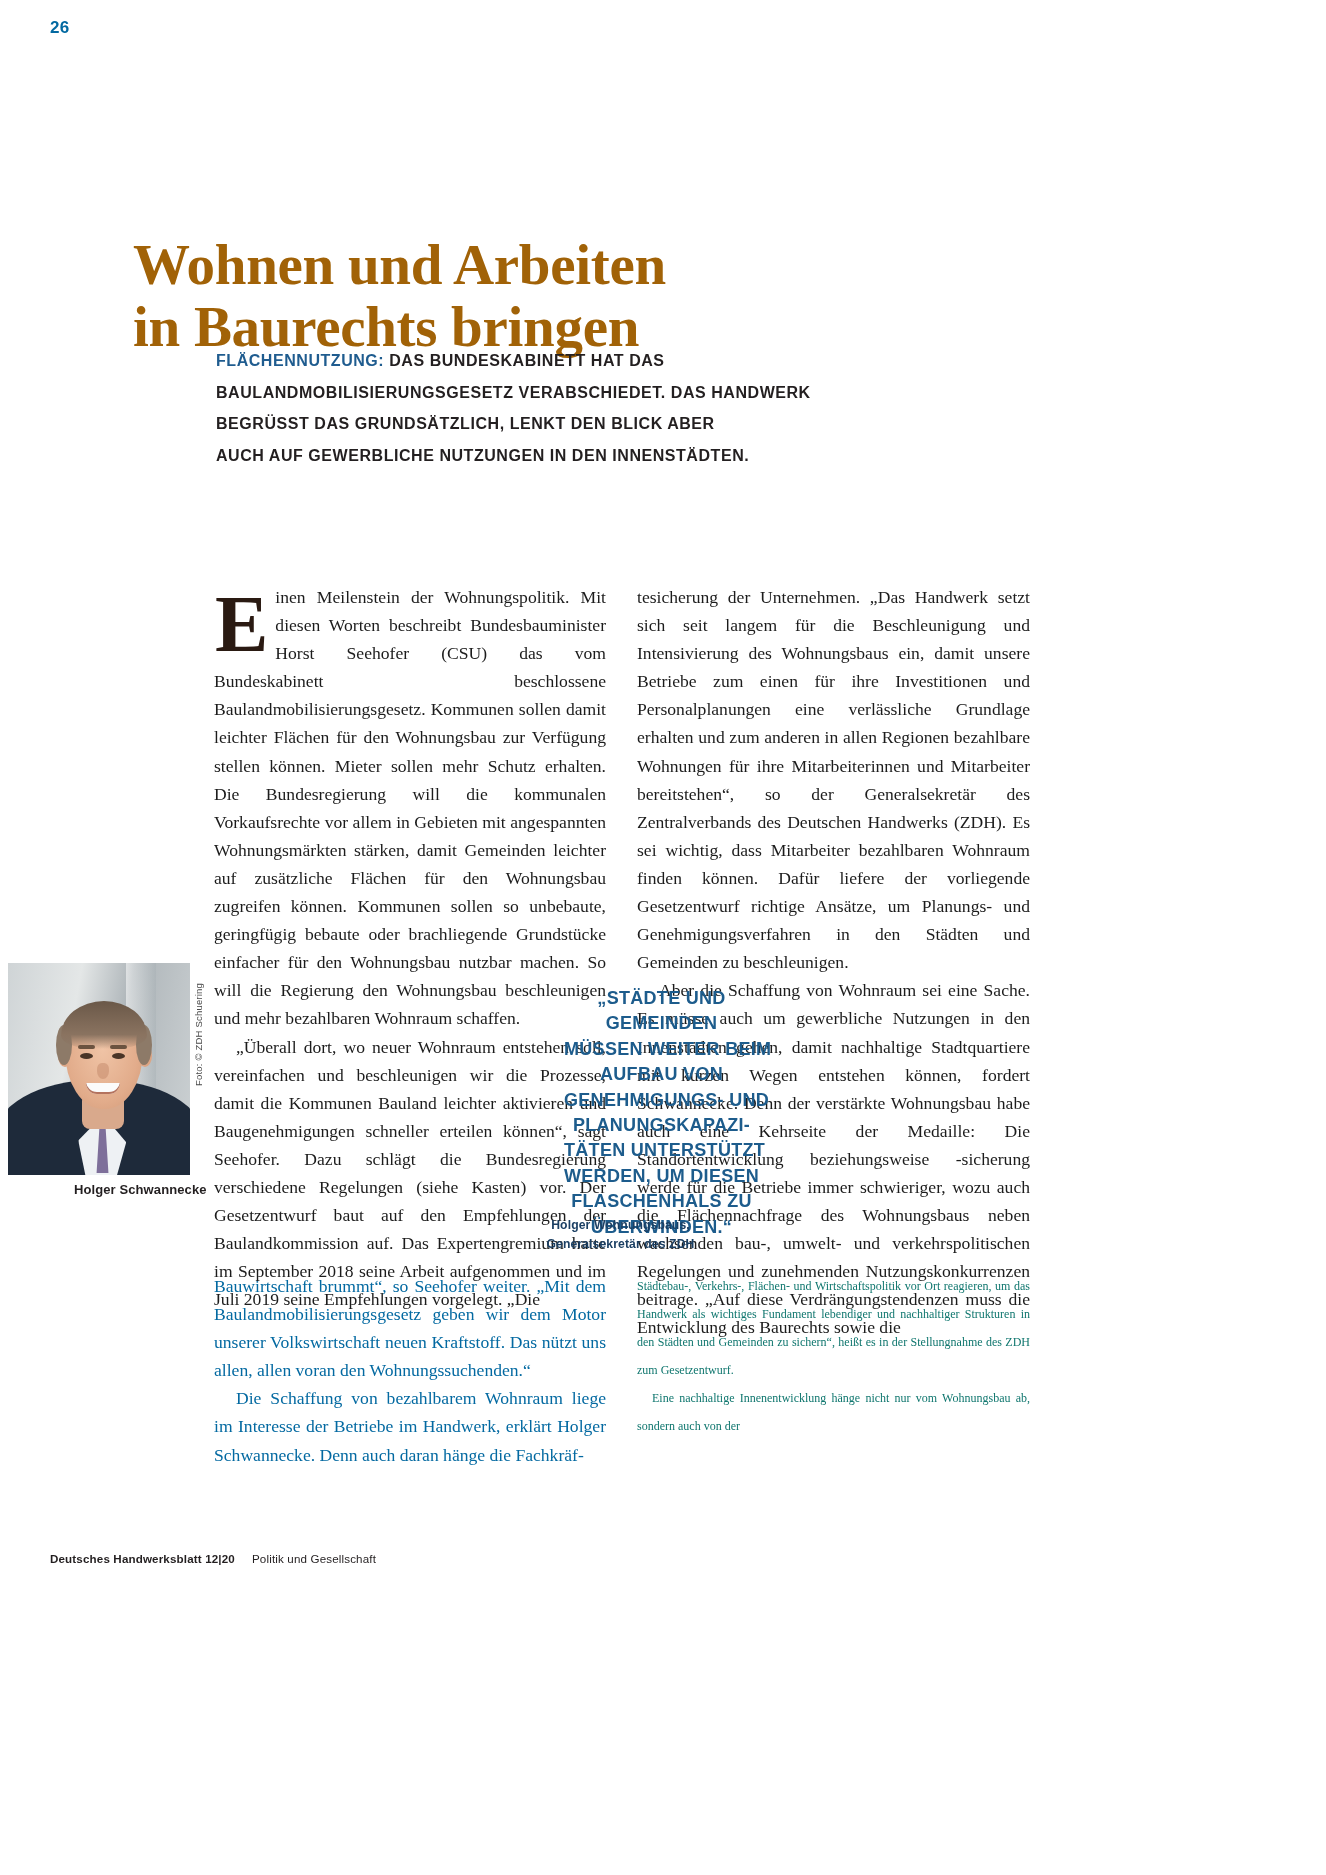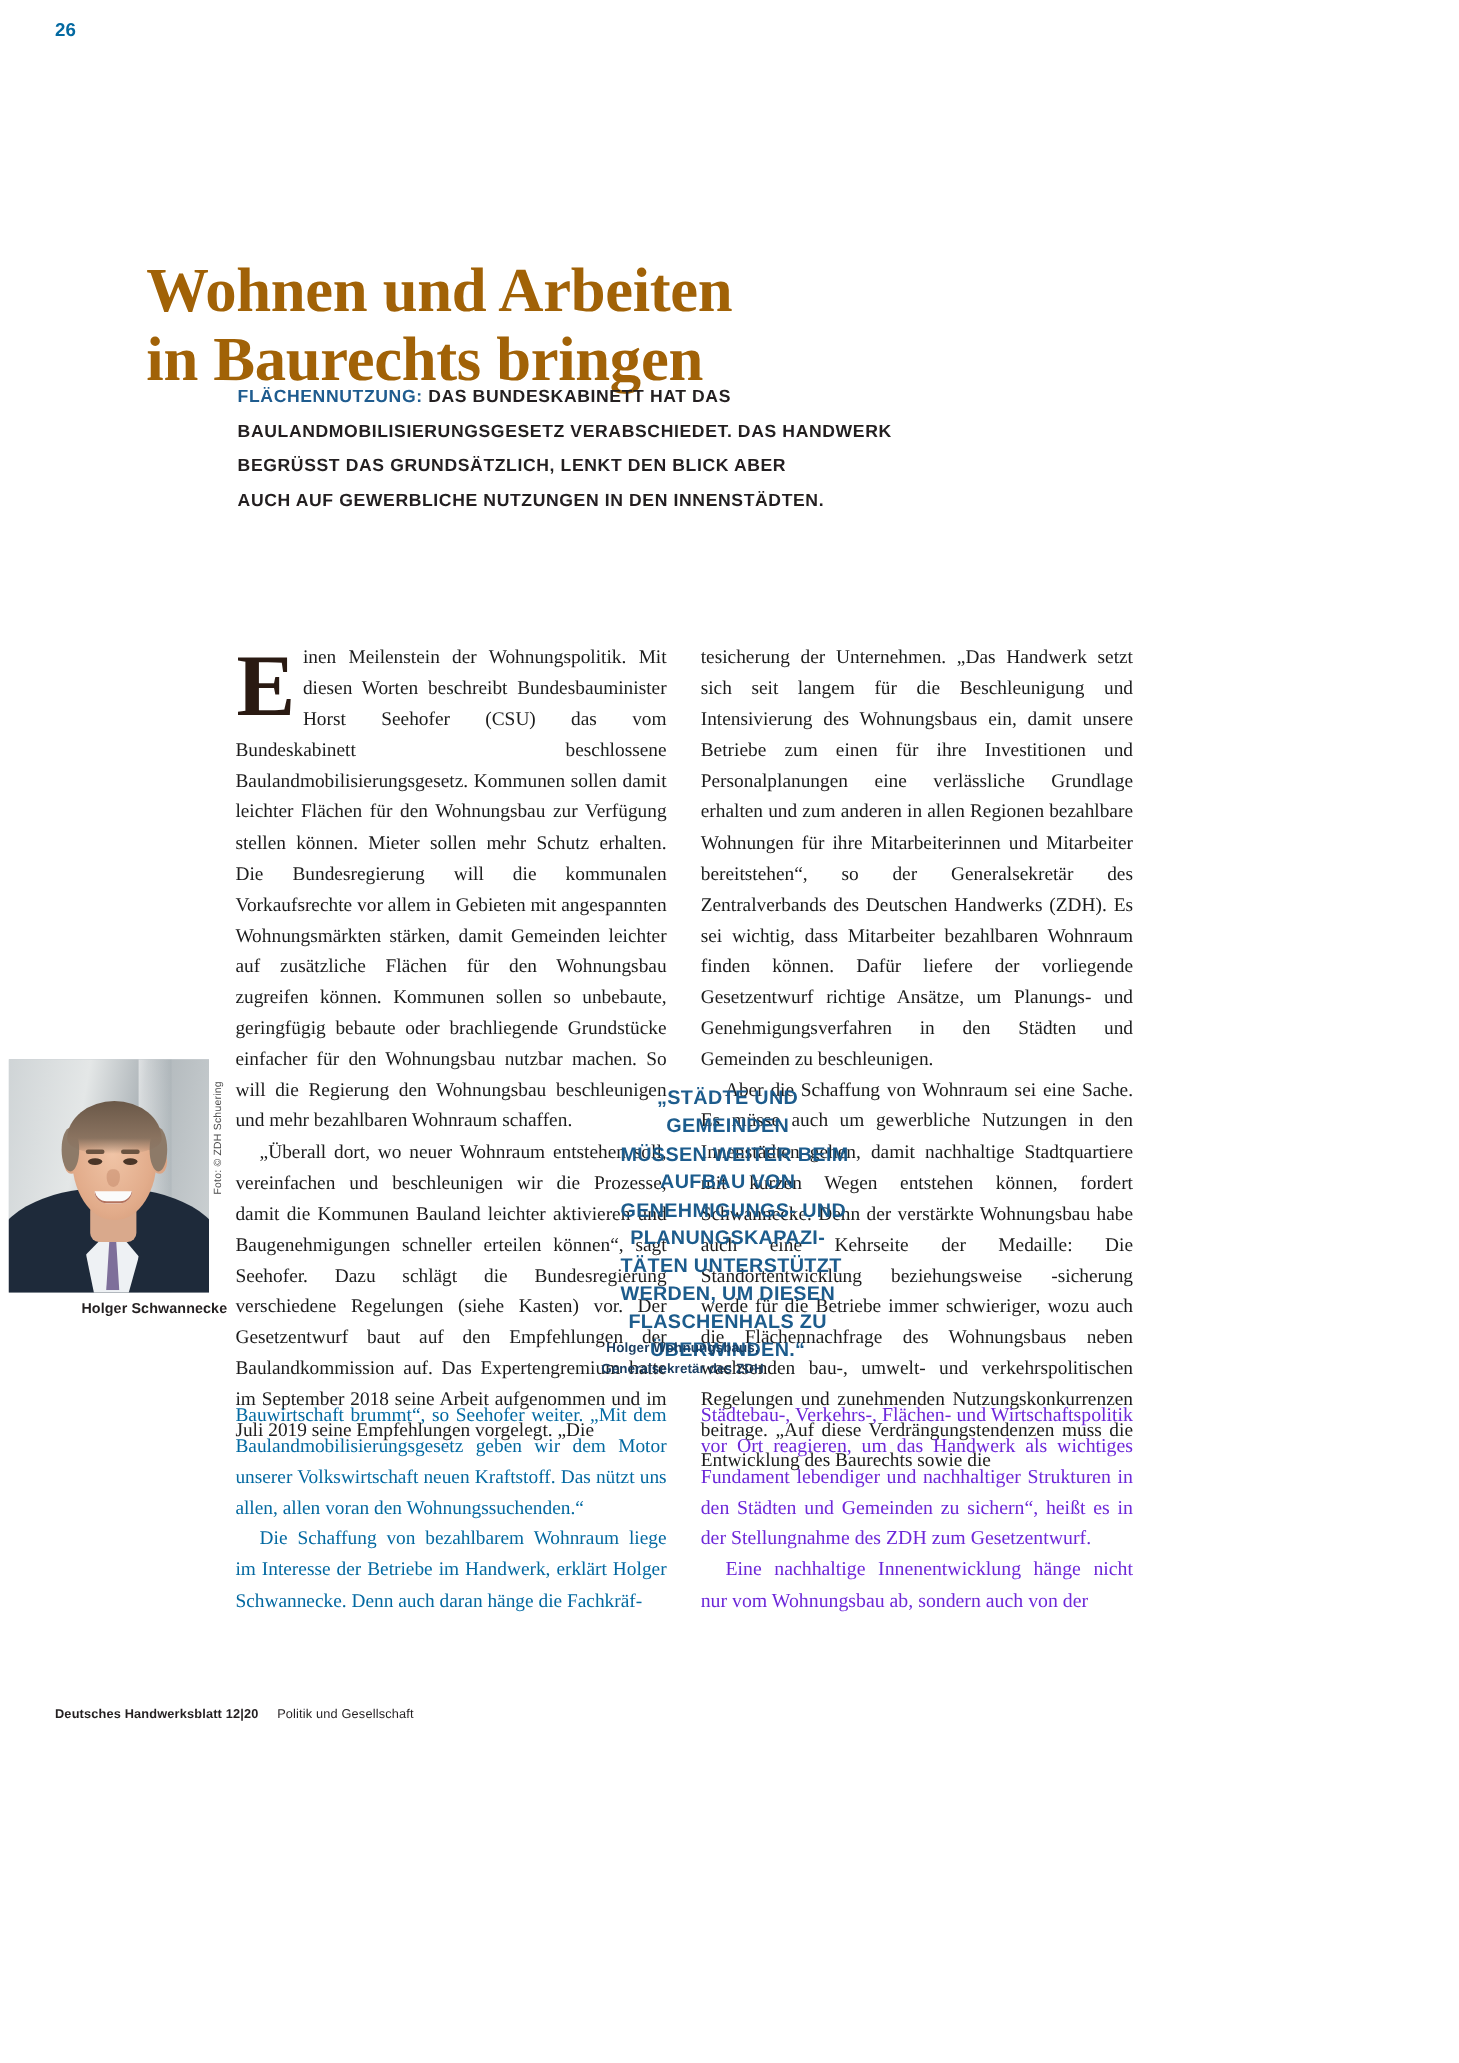--- a/index.html
+++ b/index.html
@@ -265,23 +265,23 @@
   }
   .col-left-tail p { margin: 0; }
   .col-left-tail p + p { text-indent: 1.25em; }
 
   .col-right-tail {
     position: absolute;
     left: 637px;
     top: 1272px;
     width: 393px;
     font-family: "Liberation Serif", serif;
-    font-size: 18px;
+    font-size: 12px;
     line-height: 28.1px;
-    color: #6d28d9;
+    color: #0f766e;
     text-align: justify;
   }
   .col-right-tail p { margin: 0; }
   .col-right-tail p + p { text-indent: 1.25em; }
 </style>
 </head>
 <body>
 
 <div class="page-number">26</div>
 

